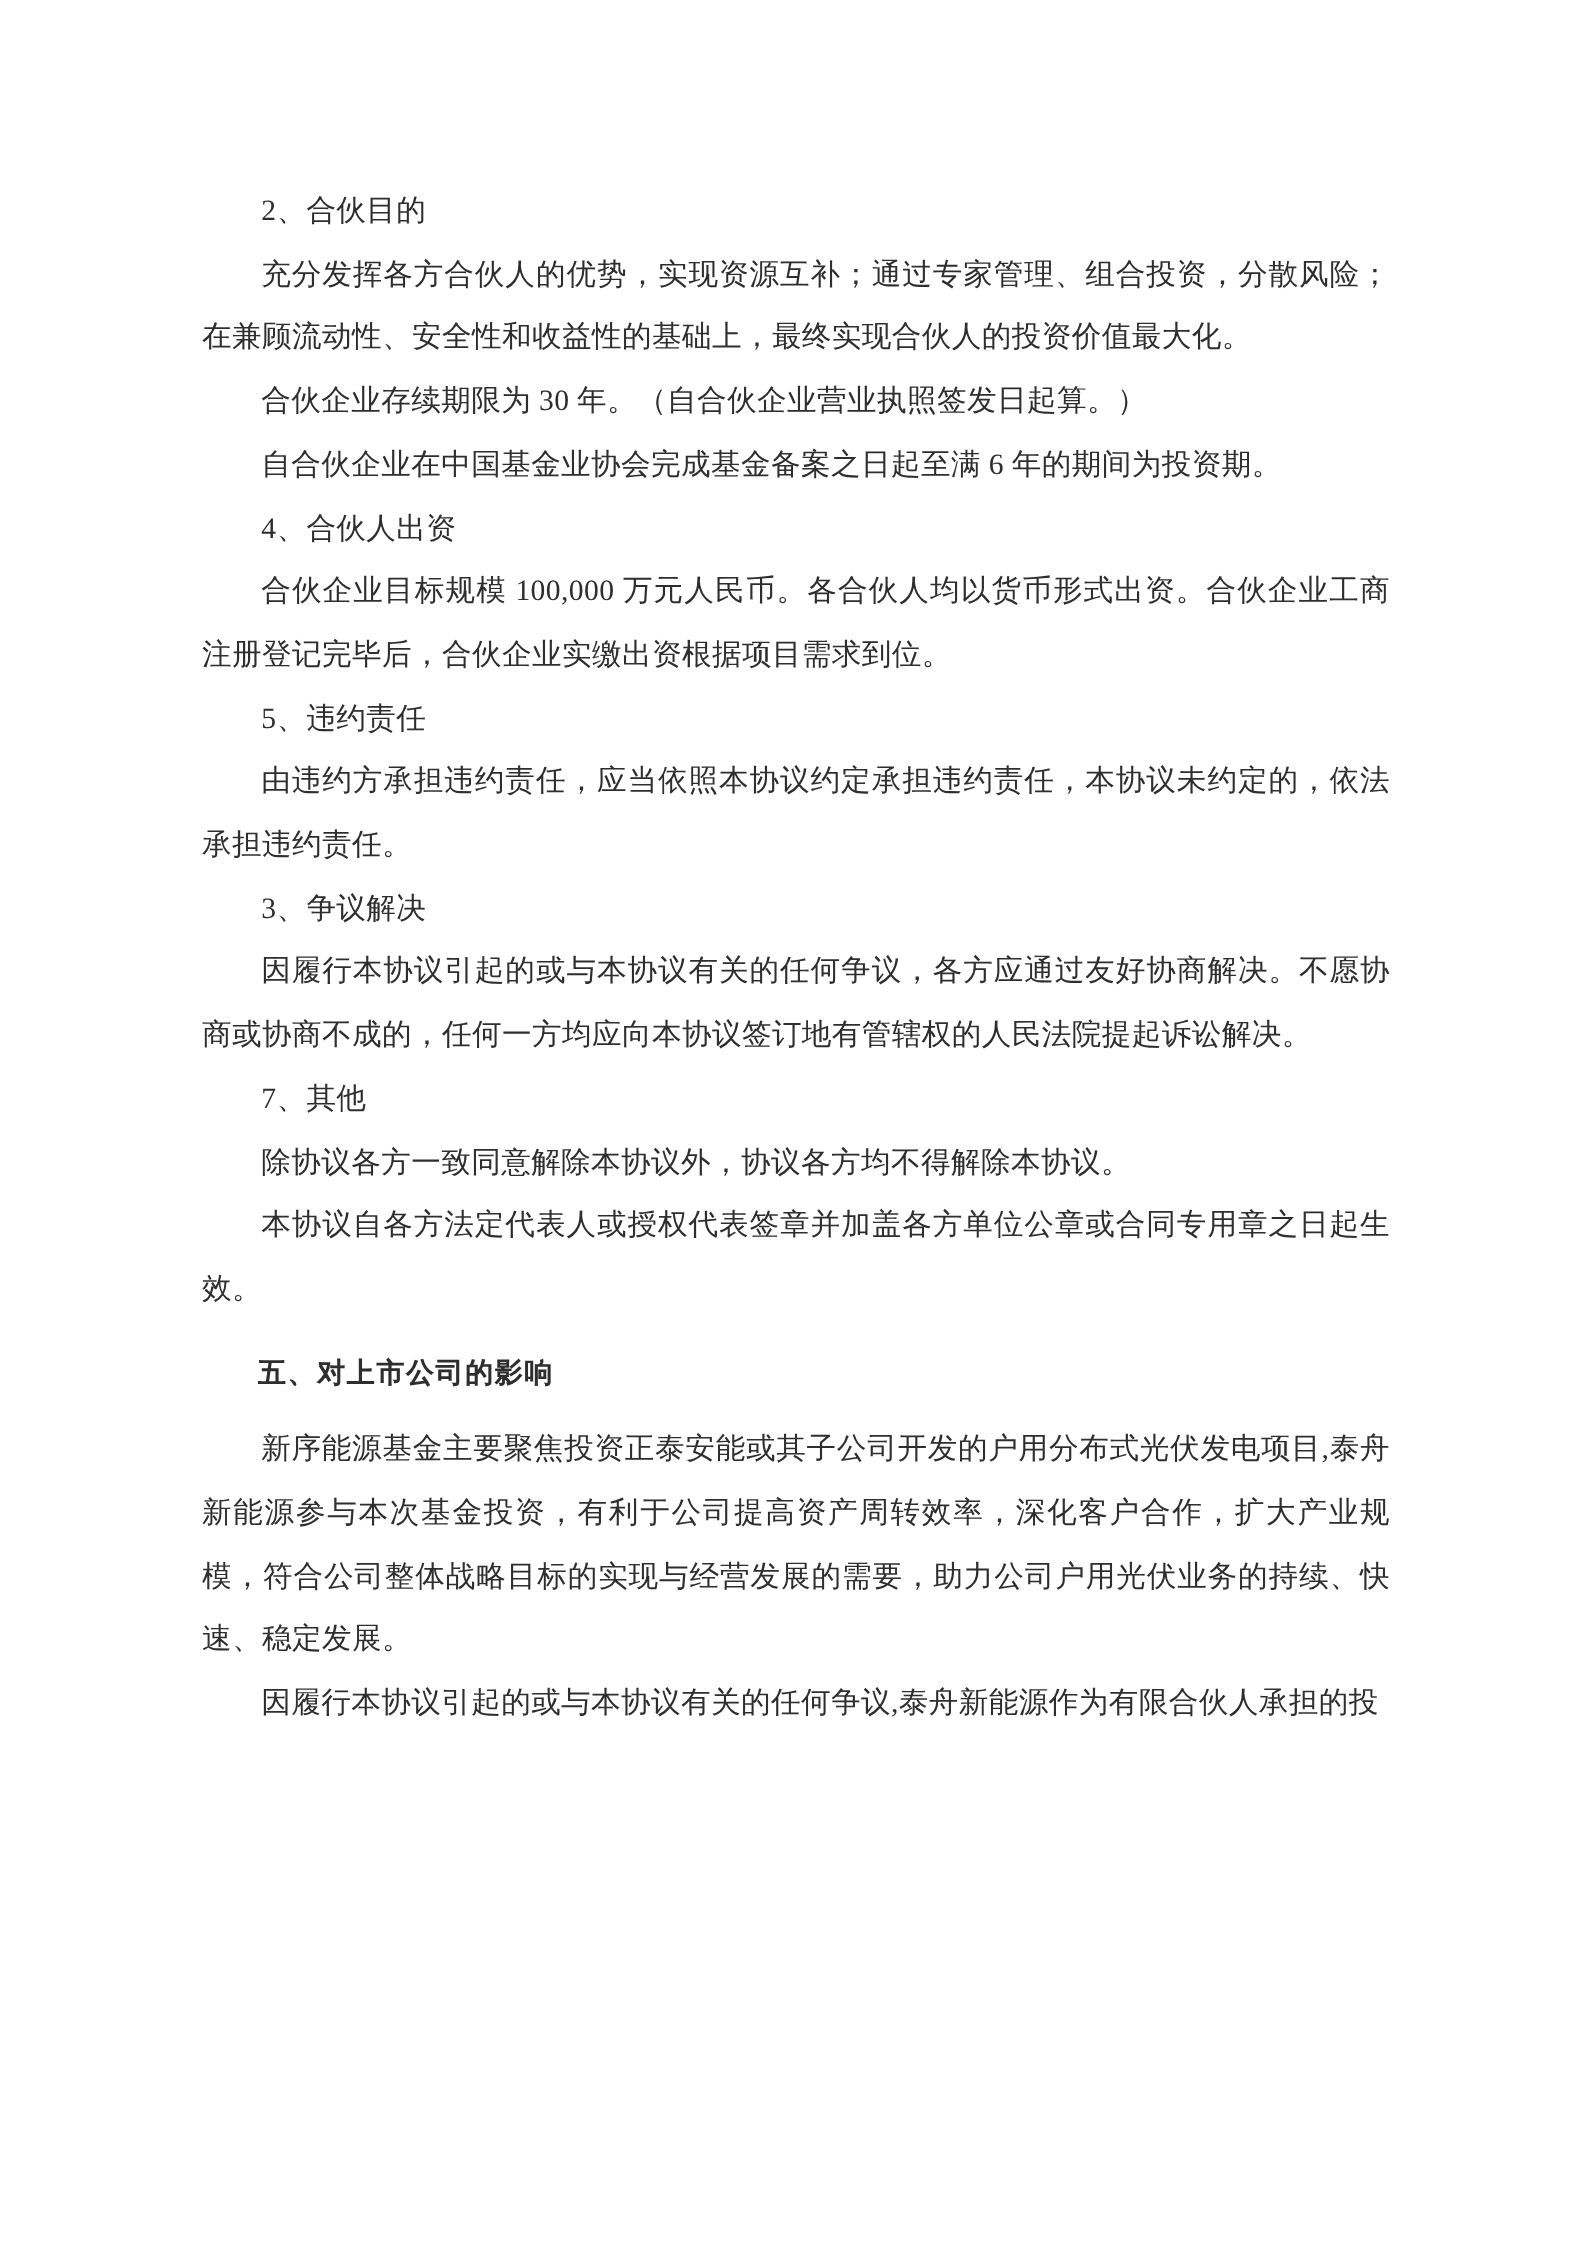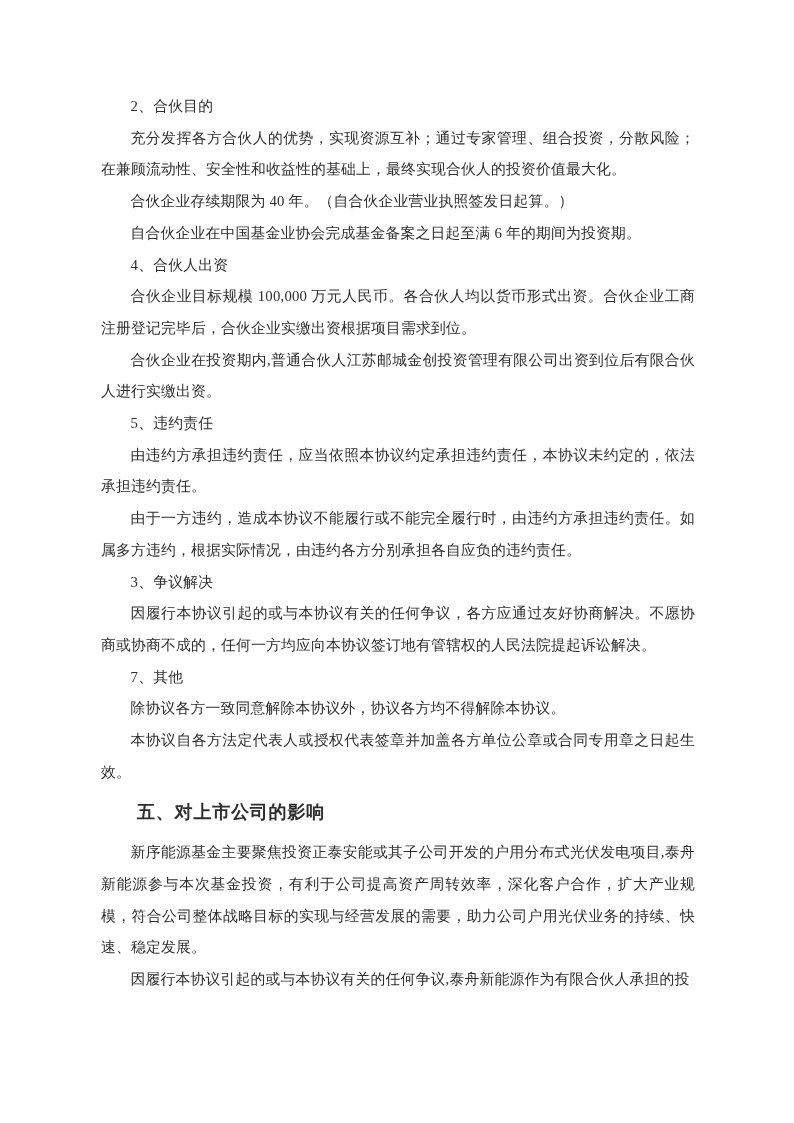--- a/index.html
+++ b/index.html
@@ -28,41 +28,39 @@
     margin: 0;
     text-indent: 2em;
     letter-spacing: 0.2px;
   }
   .doc p.item {
     
   }
   .doc p.heading {
     font-weight: 700;
     font-family: "Liberation Sans", "DejaVu Sans", sans-serif;
-    font-size: 18px;
+    font-size: 14px;
     margin-top: 9px;
     margin-bottom: 8px;
     letter-spacing: 0.8px;
   }
 </style>
 </head>
 <body>
 
 <div class="page">
   <div class="doc">
     <p class="item">2、合伙目的</p>
     <p class="body">充分发挥各方合伙人的优势，实现资源互补；通过专家管理、组合投资，分散风险；在兼顾流动性、安全性和收益性的基础上，最终实现合伙人的投资价值最大化。</p>
-    <p class="body">合伙企业存续期限为 40 年。（自合伙企业营业执照签发日起算。）</p>
+    <p class="body">合伙企业存续期限为 30 年。（自合伙企业营业执照签发日起算。）</p>
     <p class="body">自合伙企业在中国基金业协会完成基金备案之日起至满 6 年的期间为投资期。</p>
     <p class="item">4、合伙人出资</p>
     <p class="body">合伙企业目标规模 100,000 万元人民币。各合伙人均以货币形式出资。合伙企业工商注册登记完毕后，合伙企业实缴出资根据项目需求到位。</p>
-    <p class="body">合伙企业在投资期内,普通合伙人江苏邮城金创投资管理有限公司出资到位后有限合伙人进行实缴出资。</p>
     <p class="item">5、违约责任</p>
     <p class="body">由违约方承担违约责任，应当依照本协议约定承担违约责任，本协议未约定的，依法承担违约责任。</p>
-    <p class="body">由于一方违约，造成本协议不能履行或不能完全履行时，由违约方承担违约责任。如属多方违约，根据实际情况，由违约各方分别承担各自应负的违约责任。</p>
     <p class="item">3、争议解决</p>
     <p class="body">因履行本协议引起的或与本协议有关的任何争议，各方应通过友好协商解决。不愿协商或协商不成的，任何一方均应向本协议签订地有管辖权的人民法院提起诉讼解决。</p>
     <p class="item">7、其他</p>
     <p class="body">除协议各方一致同意解除本协议外，协议各方均不得解除本协议。</p>
     <p class="body">本协议自各方法定代表人或授权代表签章并加盖各方单位公章或合同专用章之日起生效。</p>
     <p class="heading">五、对上市公司的影响</p>
     <p class="body">新序能源基金主要聚焦投资正泰安能或其子公司开发的户用分布式光伏发电项目,泰舟新能源参与本次基金投资，有利于公司提高资产周转效率，深化客户合作，扩大产业规模，符合公司整体战略目标的实现与经营发展的需要，助力公司户用光伏业务的持续、快速、稳定发展。</p>
     <p class="body">因履行本协议引起的或与本协议有关的任何争议,泰舟新能源作为有限合伙人承担的投</p>
   </div>
 </div>

